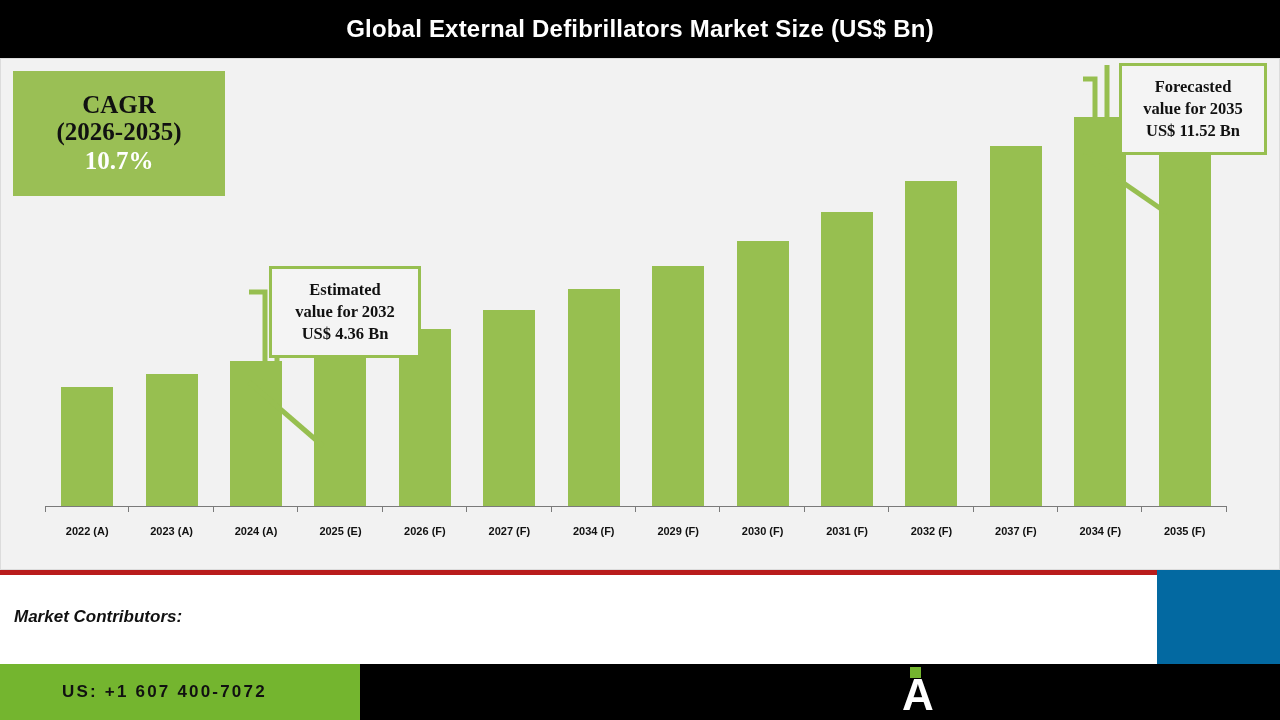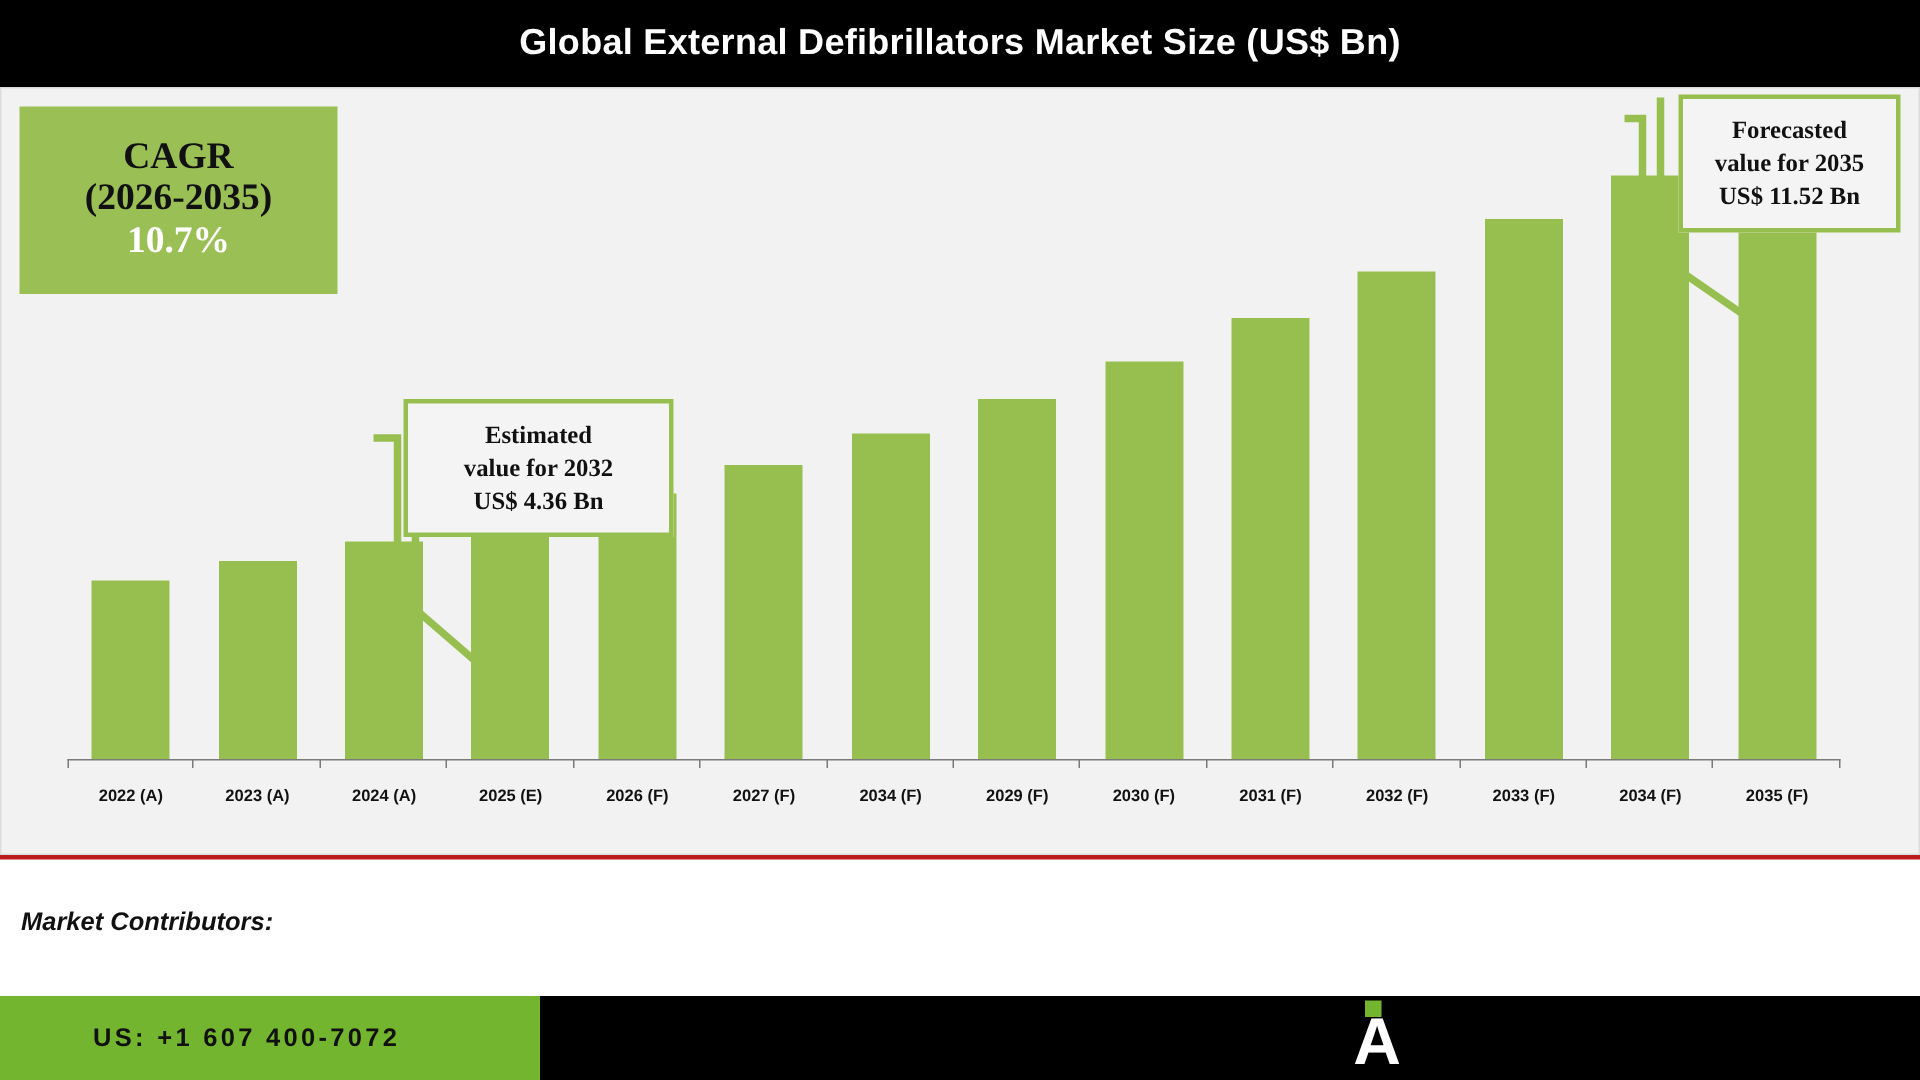--- a/index.html
+++ b/index.html
@@ -75,30 +75,30 @@
 
   
   .callout {
     position: absolute; background: #f4f4f4;
     border: 3px solid #97bf50;
     display: flex; flex-direction: column; align-items: center; justify-content: center;
     font-family: "Liberation Serif", serif;
     color: #111; text-align: left;
   }
   .callout div { font-size: 16.5px; font-weight: bold; line-height: 1.35; }
-  .callout-est { left: 268px; top: 207px; width: 180px; height: 92px; }
+  .callout-est { left: 268px; top: 207px; width: 152px; height: 92px; }
   .callout-fc  { left: 1118px; top: 4px; width: 148px; height: 92px; }
 
   .leader { position: absolute; }
   .leader svg { display: block; overflow: visible; }
 
   
   .contrib {
-    position: absolute; left: 0; top: 570px; width: 1280px; height: 94px;
-    background: #ffffff; border-top: 3px solid #b91c1c;
+    position: absolute; left: 0; top: 570px; width: 1157px; height: 94px;
+    background: #ffffff; border-top: 5px solid #b91c1c;
   }
   .contrib-label {
     position: absolute; left: 14px; top: 32px;
     font-size: 17px; font-weight: bold; font-style: italic; color: #111;
     font-family: "Liberation Sans", sans-serif;
   }
 
   
   .footer {
     position: absolute; left: 0; top: 664px; width: 1280px; height: 56px; background: #000;
@@ -197,21 +197,21 @@
         <div class="xlabel">2023 (A)</div>
         <div class="xlabel">2024 (A)</div>
         <div class="xlabel">2025 (E)</div>
         <div class="xlabel">2026 (F)</div>
         <div class="xlabel">2027 (F)</div>
         <div class="xlabel">2034 (F)</div>
         <div class="xlabel">2029 (F)</div>
         <div class="xlabel">2030 (F)</div>
         <div class="xlabel">2031 (F)</div>
         <div class="xlabel">2032 (F)</div>
-        <div class="xlabel">2033 (F)</div>
+        <div class="xlabel">2037 (F)</div>
         <div class="xlabel">2034 (F)</div>
         <div class="xlabel">2035 (F)</div>
       </div>
 
     <div class="leader" style="left:240px; top:205px; width:120px; height:200px;">
       <svg width="120" height="200" viewBox="0 0 120 200">
         <path d="M 36 2 L 36 118" stroke="#97bf50" stroke-width="5" fill="none"></path>
         <path d="M 8 28 L 24 28 L 24 118 L 8 118" stroke="#97bf50" stroke-width="5" fill="none"></path>
         <path d="M 8 118 L 82 182" stroke="#97bf50" stroke-width="5" fill="none"></path>
       </svg>

